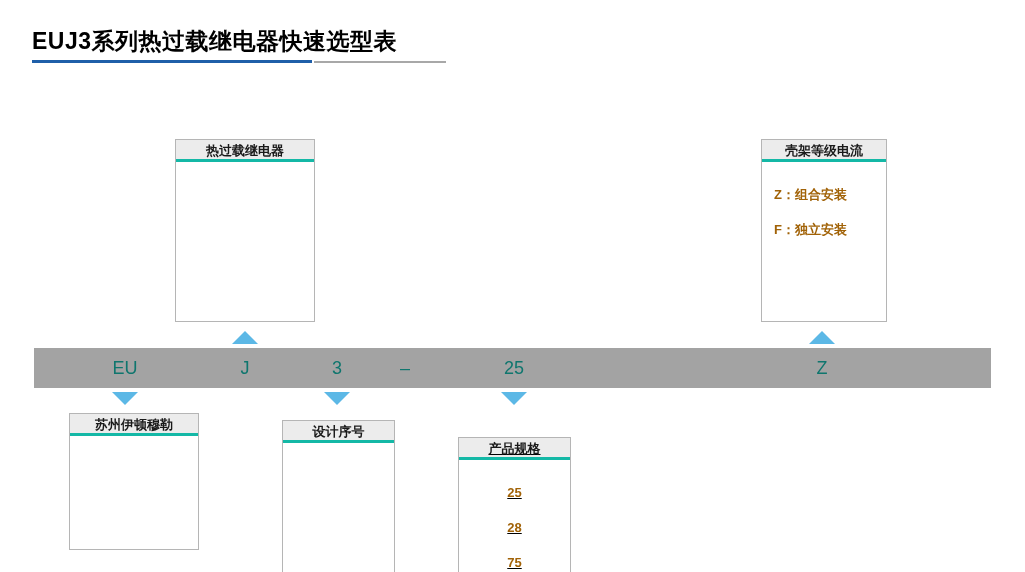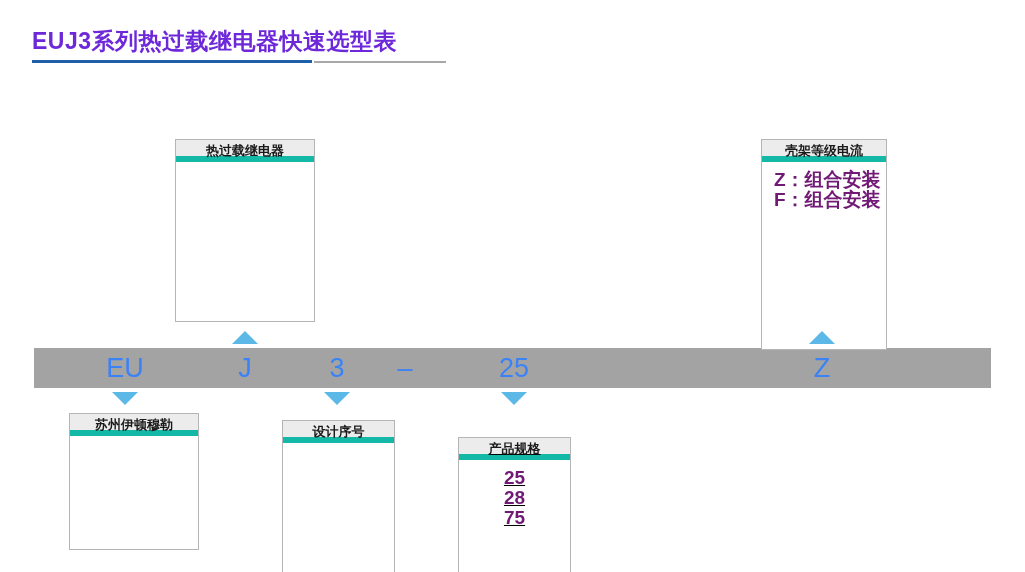--- a/index.html
+++ b/index.html
@@ -19,21 +19,21 @@
   }
 
   
   .title {
     position: absolute;
     left: 32px;
     top: 26px;
     font-size: 23px;
     font-weight: bold;
     letter-spacing: 0.5px;
-    color: #6d28d9;
+    color: #000000;
     white-space: nowrap;
   }
   .rule-blue {
     position: absolute;
     left: 32px;
     top: 60px;
     width: 280px;
     height: 3px;
     background: #1f5fa9;
   }
@@ -53,56 +53,57 @@
     top: 348px;
     width: 957px;
     height: 40px;
     background: #a3a3a3;
   }
   .code-token {
     position: absolute;
     top: 348px;
     height: 29px;
     line-height: 40px;
-    font-size: 27px;
-    color: #3b82f6;
+    font-size: 18px;
+    color: #0f766e;
     text-align: center;
     white-space: nowrap;
     transform: translateX(-50%);
   }
 
   
   .box {
     position: absolute;
     border: 1px solid #b5b5b5;
     background: #ffffff;
     box-sizing: border-box;
   }
   .box-header {
     height: 22px;
     line-height: 22px;
     background: #ececec;
-    border-bottom: 6px solid #14b8a6;
+    border-bottom: 3px solid #14b8a6;
     text-align: center;
     font-size: 13px;
     font-weight: bold;
     color: #1a1a1a;
     white-space: nowrap;
     box-sizing: border-box;
   }
   .box-body {
     padding: 8px 0 0 0;
     box-sizing: border-box;
   }
   .box-body .line {
-    font-size: 19px;
+    font-size: 13px;
     font-weight: bold;
-    color: #701a75;
+    color: #a16207;
     line-height: 20px;
     white-space: nowrap;
+    margin-top: 15px;
   }
   .body-left {
     padding-left: 12px;
     text-align: left;
   }
   .body-center {
     text-align: center;
   }
 
   
@@ -140,25 +141,25 @@
       <div class="code-token" style="left: 337px;">3</div>
       <div class="code-token" style="left: 405px;">–</div>
       <div class="code-token" style="left: 514px;">25</div>
       <div class="code-token" style="left: 822px;">Z</div>
     </div>
   <div id="boxes-top">
       <div class="box" style="left: 175px; top: 139px; width: 140px; height: 183px;">
         <div class="box-header">热过载继电器</div>
         <div class="box-body body-center"></div>
       </div>
-      <div class="box" style="left: 761px; top: 139px; width: 126px; height: 211px;">
+      <div class="box" style="left: 761px; top: 139px; width: 126px; height: 183px;">
         <div class="box-header">壳架等级电流</div>
         <div class="box-body body-left">
           <div class="line">Z：组合安装</div>
-          <div class="line">F：组合安装</div>
+          <div class="line">F：独立安装</div>
         </div>
       </div>
     </div>
   <div id="boxes-bottom">
       <div class="box" style="left: 69px; top: 413px; width: 130px; height: 137px;">
         <div class="box-header">苏州伊顿穆勒</div>
         <div class="box-body body-center"></div>
       </div>
       <div class="box" style="left: 282px; top: 420px; width: 113px; height: 177px;">
         <div class="box-header">设计序号</div>

